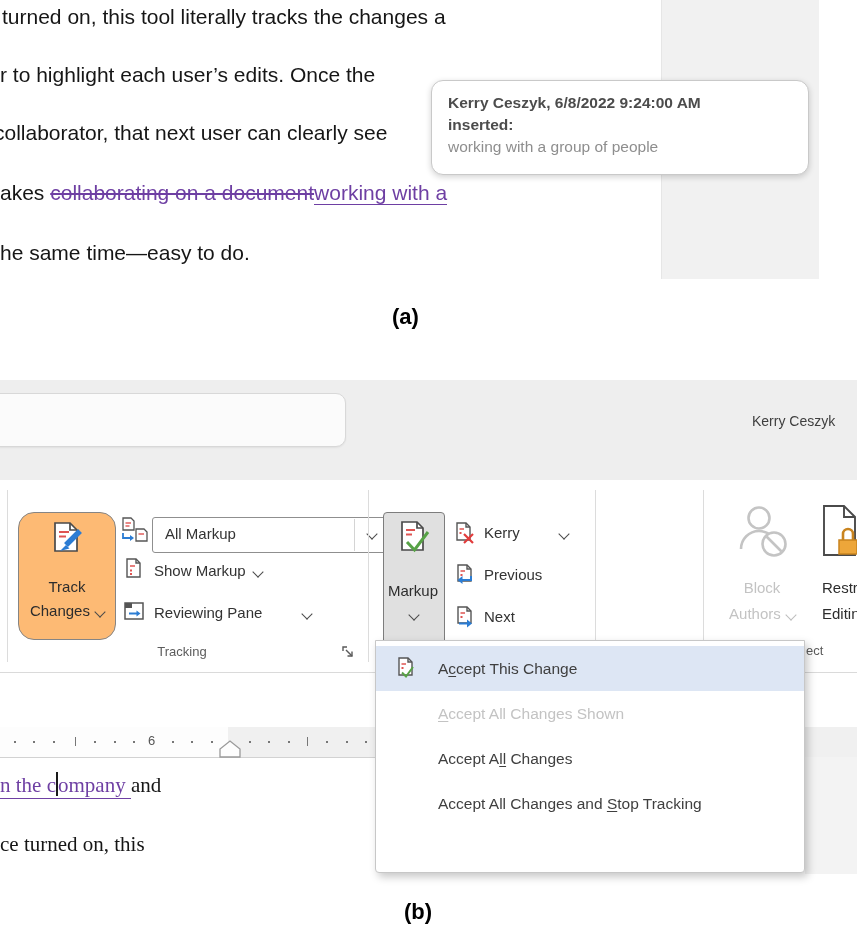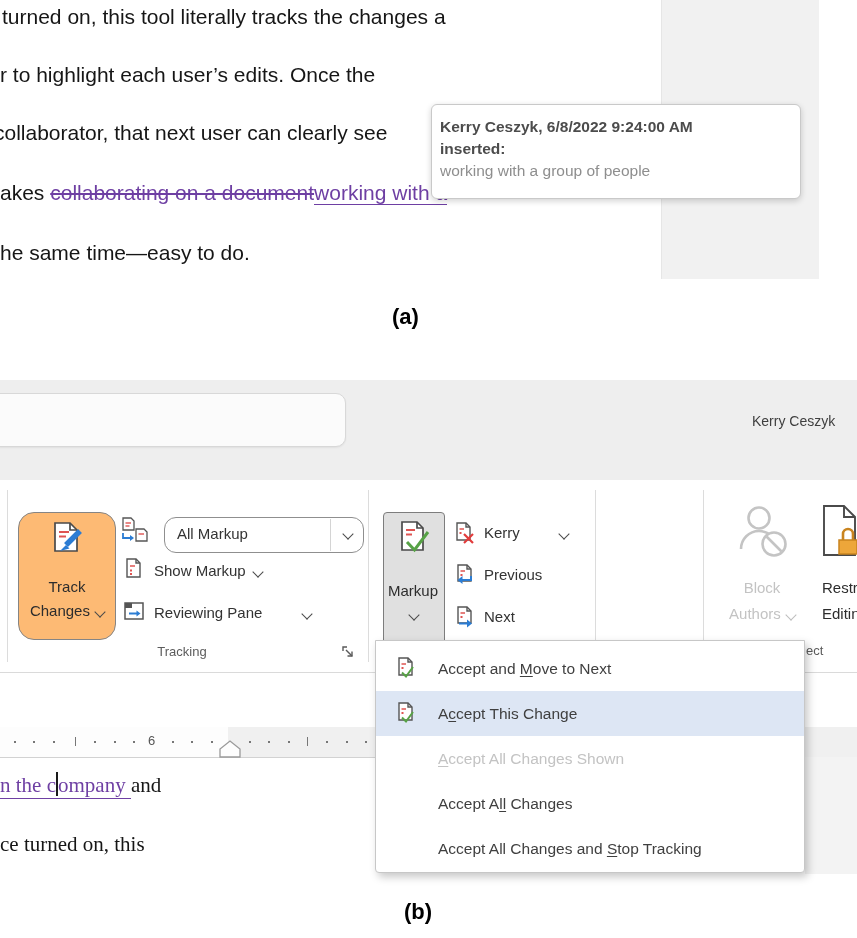--- a/index.html
+++ b/index.html
@@ -3,40 +3,40 @@
 <meta charset="utf-8">
 <style>
   html,body{margin:0;padding:0;}
   body{width:857px;height:938px;position:relative;overflow:hidden;background:#ffffff;
        font-family:"Liberation Sans",sans-serif;}
   .abs{position:absolute;}
   
   .doc-a{font-family:Liberation Sans, sans-serif;font-size:21px;color:#161616;white-space:nowrap;text-align:right;}
   .gray-bar{left:661px;top:0;width:157px;height:279px;background:#f1f1f1;border-left:1px solid #e6e6e6;}
   .tooltip{left:431px;top:80px;width:344px;height:70px;background:#ffffff;border:1px solid #c9c9c9;
-           border-radius:6px;box-shadow:0 2px 6px rgba(0,0,0,.18);padding:11px 16px 12px 8px;
-           font-size:15.5px;line-height:22px;white-space:nowrap;margin-top:24px;}
+           border-radius:12px;box-shadow:0 2px 6px rgba(0,0,0,.18);padding:11px 16px 12px 16px;
+           font-size:15.5px;line-height:22px;white-space:nowrap;}
   .tt-head{font-weight:bold;color:#4c4c4c;}
   .tt-body{color:#8e8e8e;}
   .strike{color:#6e3fa3;text-decoration:line-through;}
   .ins-a{color:#6e3fa3;border-bottom:1.5px solid #6e3fa3;}
   .fig-label{font-size:22px;font-weight:bold;color:#000;}
   
   #part-b{left:0;top:380px;width:857px;height:500px;background:#ffffff;}
   .hdr{left:0;top:0;width:857px;height:100px;background:#eeeeee;}
   .searchbox{left:-10px;top:13px;width:354px;height:52px;background:#fbfbfb;border:1px solid #d8d8d8;
              border-radius:10px;box-shadow:0 1px 2px rgba(0,0,0,.06);}
   .username{left:752px;top:33px;font-size:14px;color:#3f3f3f;white-space:nowrap;}
   .ribbon{left:0;top:100px;width:857px;height:192px;background:#ffffff;border-bottom:1px solid #dadada;}
   .vsep{width:1px;background:#dcdcdc;top:10px;height:172px;}
   .btn-big{border:1px solid #858585;border-radius:16px;background:#fdba74;text-align:center;}
   .btn-cap{font-size:15px;color:#2d2d2d;line-height:20px;}
   .rib-txt{font-size:15px;color:#333333;white-space:nowrap;}
   .grp-label{font-size:13px;color:#5c5c5c;text-align:center;}
-  .combo{left:164px;top:37px;width:198px;height:34px;background:#ffffff;border:1px solid #8f8f8f;border-radius:12px;}
+  .combo{left:152px;top:37px;width:198px;height:34px;background:#ffffff;border:1px solid #8f8f8f;border-radius:3px;padding-left:36px;}
   .combo-div{position:absolute;right:32px;top:1px;bottom:1px;width:1px;background:#d4d4d4;}
   .chev{display:inline-block;width:7px;height:7px;border-left:1.5px solid #4a4a4a;border-bottom:1.5px solid #4a4a4a;
         transform:rotate(-45deg);vertical-align:middle;}
   .chev.lite{border-color:#bdbdbd;}
   .disabled-txt{color:#c3c3c3 !important;}
   .ruler{left:0;top:347px;width:857px;height:30px;background:#f0f0f0;border-bottom:1px solid #d2d2d2;}
   .ruler-white{position:absolute;left:0;top:0;width:228px;height:30px;background:#fdfdfd;}
   .tick{position:absolute;top:14px;width:2px;height:2px;background:#777;}
   .tick-half{position:absolute;top:10px;width:1px;height:9px;background:#777;}
   .ruler-num{position:absolute;top:6px;font-size:13px;color:#555;}
@@ -249,30 +249,20 @@
   </div>
 
   <div class="abs right-strip"></div>
 
   <div class="abs doc-b" style="left:0;top:392px;">
     <span class="ins-b"><span>n the c</span><span class="caret"></span><span>ompany </span></span><span>and</span>
   </div>
   <div class="abs doc-b" style="left:0;top:452px;">ce turned on, this</div>
 
   <div class="abs menu">
-    <div class="menu-row">
-      <svg class="mi-icon" viewBox="0 0 24 24">
-        <path d="M5 2 h9 l4 4 v13 h-13 z" fill="#fff" stroke="#555" stroke-width="1.4"></path>
-        <path d="M14 2 v4 h4" fill="none" stroke="#555" stroke-width="1.4"></path>
-        <line x1="7.5" y1="8" x2="12" y2="8" stroke="#df5452" stroke-width="1.5"></line>
-        <rect x="7.5" y="11" width="2" height="2" fill="#df5452"></rect>
-        <polyline points="8,16.5 12,20.5 19,11" fill="none" stroke="#57a246" stroke-width="2"></polyline>
-      </svg>
-      <span class="mi-text"><span>Accept and </span><span class="accel">M</span><span>ove to Next</span></span>
-    </div>
     <div class="menu-row hl">
       <svg class="mi-icon" viewBox="0 0 24 24">
         <path d="M5 2 h9 l4 4 v13 h-13 z" fill="#fff" stroke="#555" stroke-width="1.4"></path>
         <path d="M14 2 v4 h4" fill="none" stroke="#555" stroke-width="1.4"></path>
         <line x1="7.5" y1="8" x2="12" y2="8" stroke="#df5452" stroke-width="1.5"></line>
         <rect x="7.5" y="11" width="2" height="2" fill="#df5452"></rect>
         <polyline points="8,16.5 12,20.5 19,11" fill="none" stroke="#57a246" stroke-width="2"></polyline>
       </svg>
       <span class="mi-text"><span>A</span><span class="accel">c</span><span>cept This Change</span></span>
     </div>

